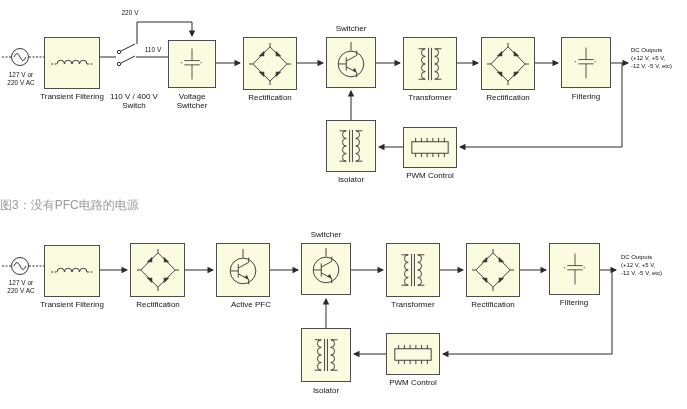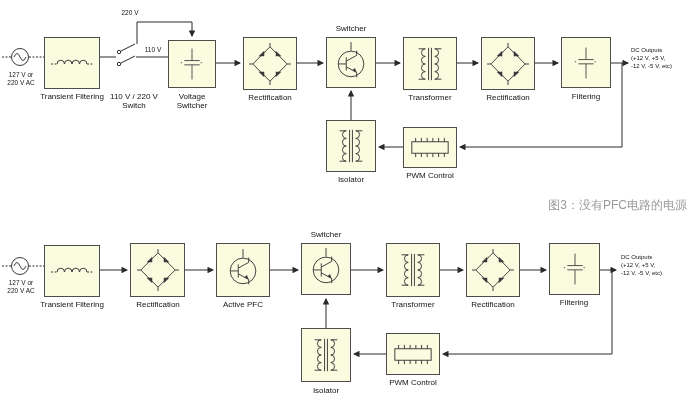--- a/index.html
+++ b/index.html
@@ -14,21 +14,21 @@
     display:flex; align-items:center; justify-content:center;
   }
   .src { position:absolute; }
   .lbl {
     position:absolute; font-size:8px; line-height:1.18; color:#141414;
     text-align:center;
   }
   .lbl-sm { font-size:6.5px; }
   .vlabel { position:absolute; font-size:6.5px; color:#141414; text-align:center; }
   .dc { position:absolute; font-size:6px; line-height:1.3; color:#141414; text-align:left; }
-  .caption { position:absolute; left:0; width:100%; text-align:right; font-size:12px; color:#9a9a9a; }
+  .caption { position:absolute; left:0; width:100%; text-align:left; font-size:12px; color:#9a9a9a; }
 </style>
 </head>
 <body>
 
 <svg width="0" height="0" style="position:absolute" aria-hidden="true">
   <defs>
     <symbol id="sym-inductor" viewBox="0 0 44 16">
       <path d="M1 9 H7" stroke="#3a3a3a" fill="none" stroke-dasharray="2 1.5"></path>
       <path d="M7 9 a3.75 3.75 0 0 1 7.5 0 a3.75 3.75 0 0 1 7.5 0 a3.75 3.75 0 0 1 7.5 0 a3.75 3.75 0 0 1 7.5 0" stroke="#3a3a3a" fill="none"></path>
       <path d="M37 9 H43" stroke="#3a3a3a" fill="none" stroke-dasharray="2 1.5"></path>
@@ -120,21 +120,21 @@
 
   <div class="block" style="left:44px;top:37px;width:56px;height:52px">
     <svg width="44" height="16">
         <use href="#sym-inductor"></use>
       </svg>
   </div>
   <div class="lbl" style="left:38px;top:92px;width:68px">Transient Filtering</div>
 
   <div class="vlabel" style="left:112px;top:9px;width:36px">220 V</div>
   <div class="vlabel" style="left:139px;top:46px;width:28px">110 V</div>
-  <div class="lbl" style="left:104px;top:92px;width:60px">110 V / 220 V Switch</div>
+  <div class="lbl" style="left:104px;top:92px;width:60px">110 V / 400 V Switch</div>
 
   <div class="block" style="left:168px;top:40px;width:48px;height:48px">
     <svg width="24" height="36">
         <use href="#sym-capacitor"></use>
       </svg>
   </div>
   <div class="lbl" style="left:166px;top:92px;width:52px">Voltage Switcher</div>
 
   <div class="block" style="left:243px;top:37px;width:54px;height:53px">
     <svg width="42" height="42">
@@ -210,21 +210,21 @@
         <use href="#sym-bridge"></use>
       </svg>
   </div>
   <div class="lbl" style="left:126px;top:300px;width:64px">Rectification</div>
 
   <div class="block" style="left:216px;top:243px;width:54px;height:54px">
     <svg width="38" height="42">
         <use href="#sym-switcher"></use>
       </svg>
   </div>
-  <div class="lbl" style="left:212px;top:300px;width:62px">Active PFC</div>
+  <div class="lbl" style="left:220px;top:300px;width:62px">Active PFC</div>
 
   <div class="lbl" style="left:298px;top:230px;width:56px">Switcher</div>
   <div class="block" style="left:301px;top:243px;width:50px;height:52px">
     <svg width="38" height="42">
         <use href="#sym-switcher"></use>
       </svg>
   </div>
 
   <div class="block" style="left:386px;top:243px;width:54px;height:54px">
     <svg width="38" height="38">

